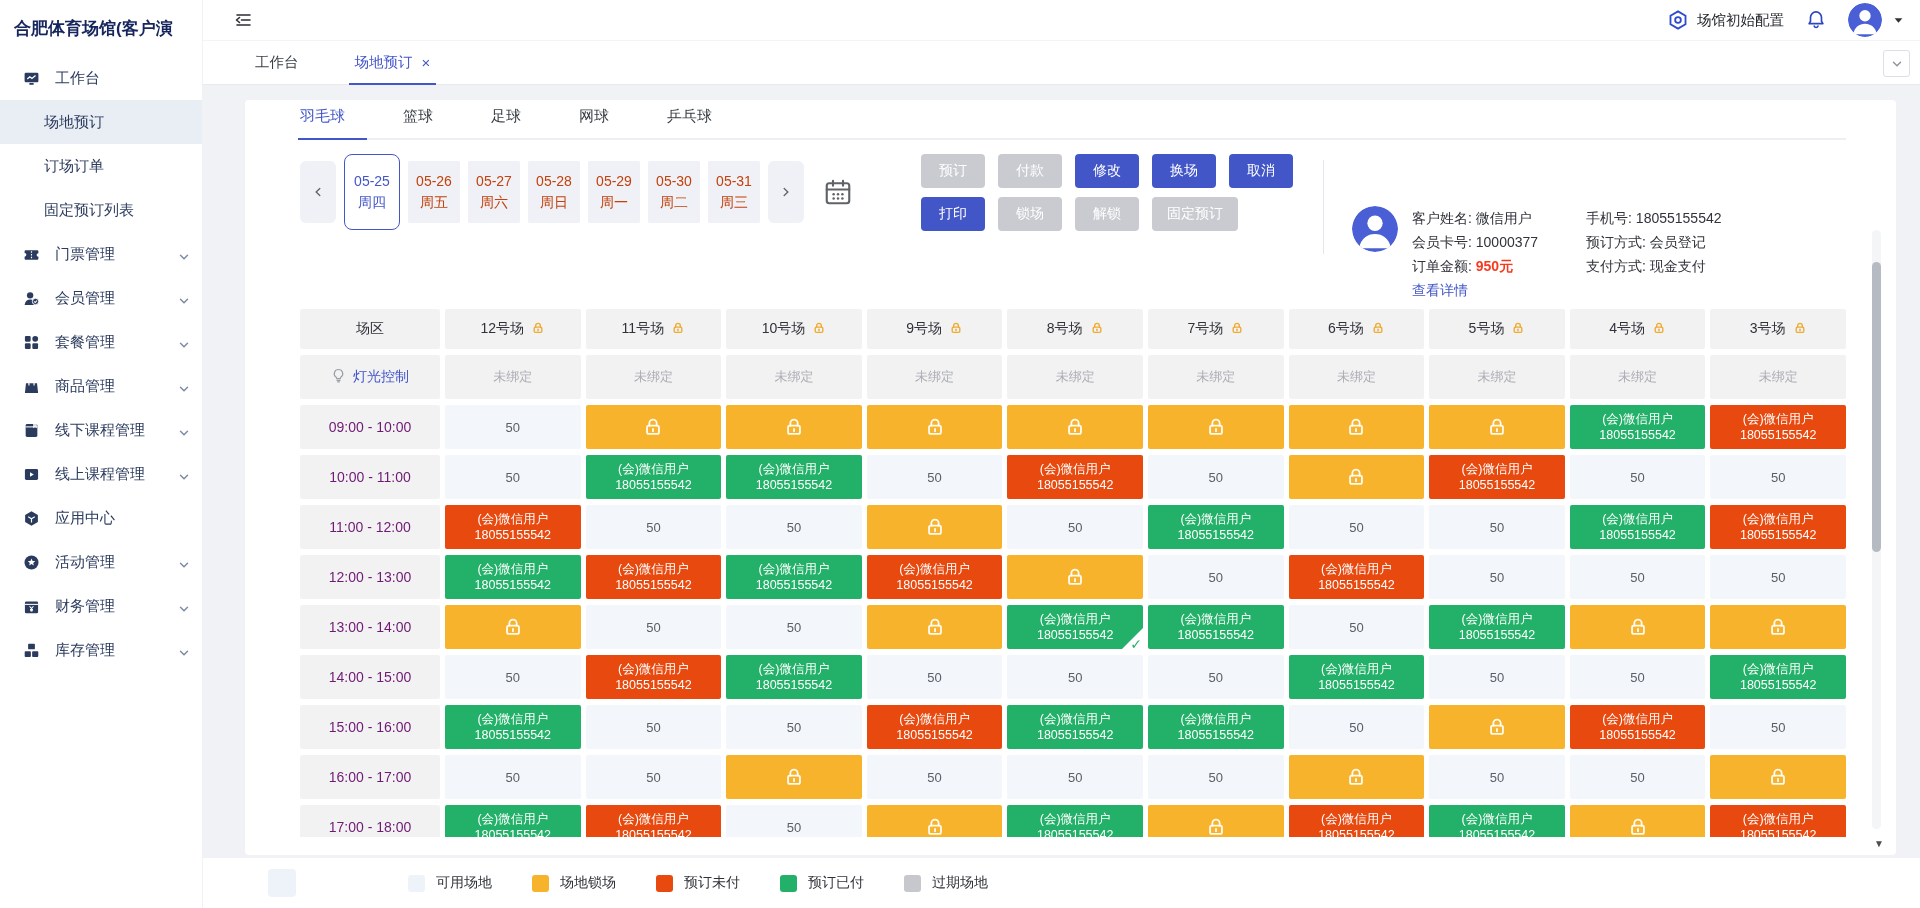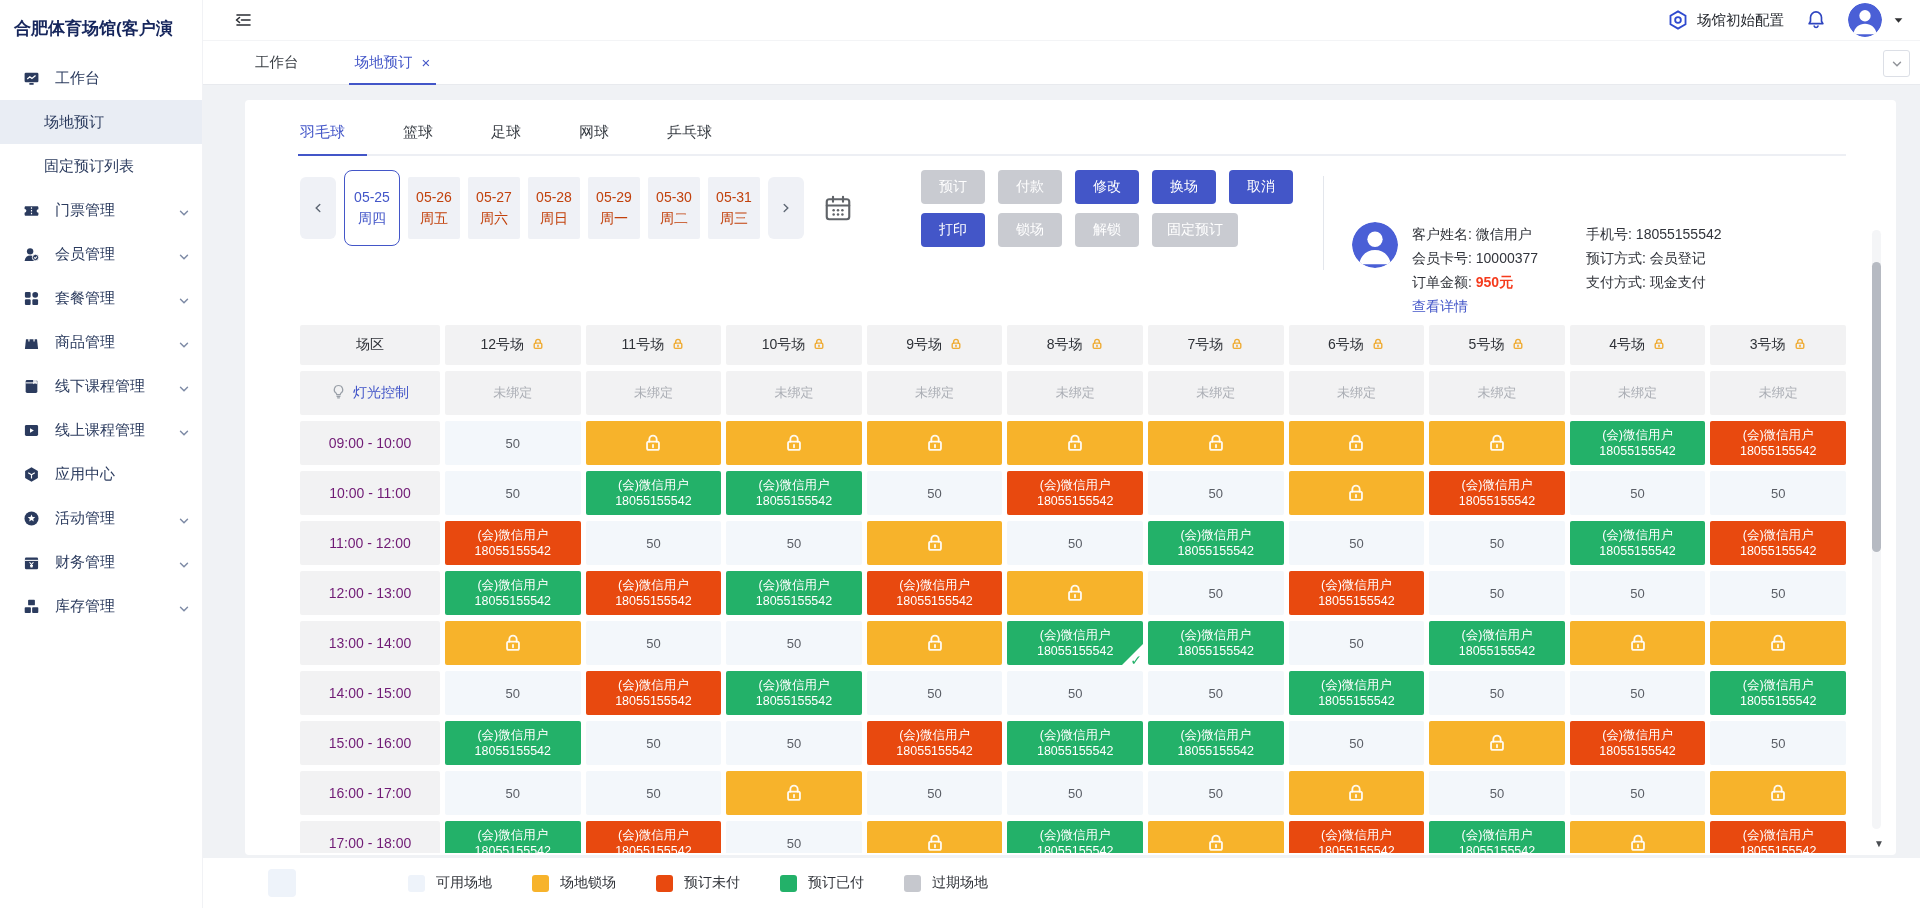--- a/index.html
+++ b/index.html
@@ -31,21 +31,21 @@
   
   .tabbar { position:absolute; left:203px; right:0; top:40px; height:45px; background:#fff; border-top:1px solid #f3f4f6; border-bottom:1px solid #e8eaee; display:flex; align-items:center; padding-left:52px; gap:56px; z-index:19; }
   .tab { height:100%; display:flex; align-items:center; font-size:14.5px; color:#3a3f45; position:relative; cursor:pointer; }
   .tab.active { color:#4356c8; }
   .tab.active::after { content:""; position:absolute; left:-6px; right:-6px; bottom:-1px; height:2px; background:#4356c8; }
   .tab .x { margin-left:9px; font-size:15px; line-height:1; }
   .tabchev { position:absolute; right:10px; top:9px; width:27px; height:27px; border:1px solid #dcdfe6; border-radius:3px; background:#fff; display:flex; align-items:center; justify-content:center; color:#909399; cursor:pointer; }
 
   
   .panel { position:absolute; left:245px; top:100px; width:1651px; height:755px; background:#fff; border-radius:4px; z-index:5; }
-  .sports { margin:0 50px 0 55px; padding-top:23px; border-bottom:2px solid #edeff4; display:flex; gap:58px; }
+  .sports { margin:0 50px 0 55px; padding-top:7px; border-bottom:2px solid #edeff4; display:flex; gap:58px; }
   .sport { font-size:15px; color:#363b42; padding-bottom:12px; position:relative; cursor:pointer; }
   .sport.active { color:#4356c8; }
   .sport.active::after { content:""; position:absolute; left:-2px; right:-22px; bottom:-2px; height:2px; background:#4356c8; }
 
   .toolbar { height:132px; padding:14px 50px 0 55px; display:flex; align-items:flex-start; }
   .dates { display:flex; align-items:center; gap:8px; }
   .darrow { width:36px; height:62px; border-radius:6px; background:#eff1f6; display:flex; align-items:center; justify-content:center; color:#5f6875; cursor:pointer; }
   .dcard { width:52px; height:62px; border-radius:2px; background:#eff1f6; display:flex; flex-direction:column; align-items:center; justify-content:center; gap:5px; font-size:14px; color:#c2410c; cursor:pointer; }
   .dcard.selected { width:56px; height:76px; background:#fff; border:1px solid #4356c8; color:#4356c8; border-radius:8px; }
   .cal { margin-left:11px; display:inline-flex; cursor:pointer; }
@@ -99,20 +99,23 @@
           <svg width="17" height="17" viewBox="0 0 16 16">
             <rect x="1.5" y="2.5" width="13" height="9" rx="1.2" fill="currentColor"></rect>
             <path d="M4 8.4l2.4-2 2 1.5 3.4-2.7" stroke="#fff" stroke-width="1.2" fill="none"></path>
             <rect x="6" y="12.2" width="4" height="1.7" fill="currentColor"></rect>
           </svg>
         </span>
         <span>工作台</span>
       </div>
       <div class="nav-item sub selected">
         <span>场地预订</span>
+      </div>
+      <div class="nav-item sub">
+        <span>订场订单</span>
       </div>
       <div class="nav-item sub">
         <span>固定预订列表</span>
       </div>
       <div class="nav-item top">
         <span class="nicon">
           <svg width="17" height="17" viewBox="0 0 16 16">
             <path d="M1.5 5.2c0-.7.5-1.2 1.2-1.2h10.6c.7 0 1.2.5 1.2 1.2v1.6a1.7 1.7 0 0 0 0 3.4v1.6c0 .7-.5 1.2-1.2 1.2H2.7c-.7 0-1.2-.5-1.2-1.2V10a1.7 1.7 0 0 0 0-3.4z" fill="currentColor"></path>
             <path d="M8 5v1.4M8 7.6V9M8 10.2v1.4" stroke="#fff" stroke-width="1.1"></path>
           </svg>

